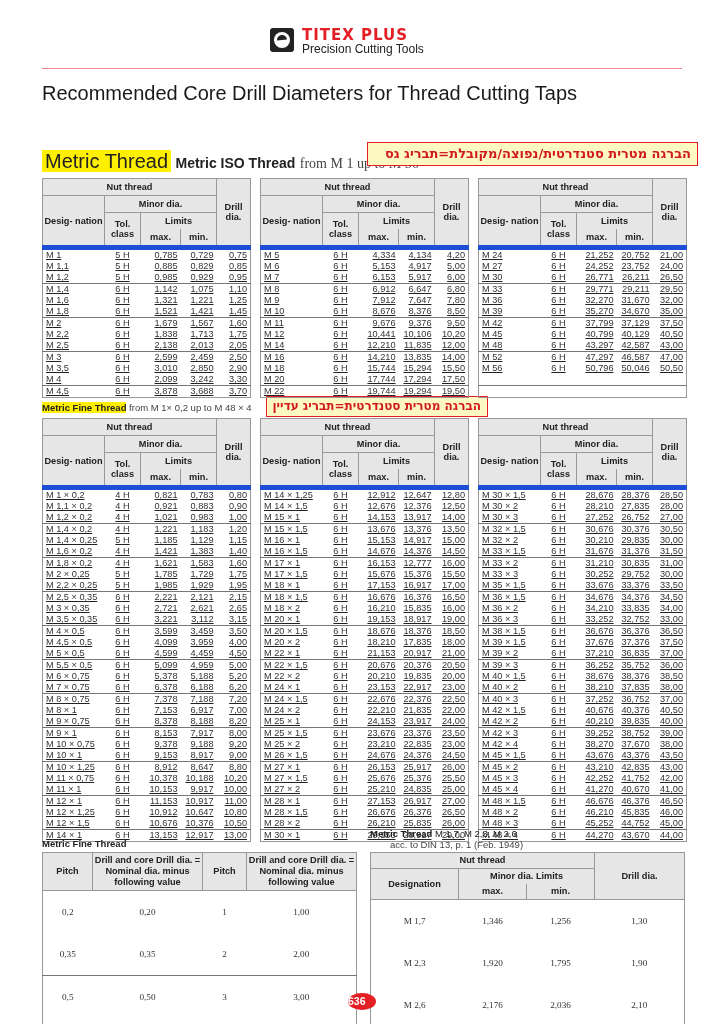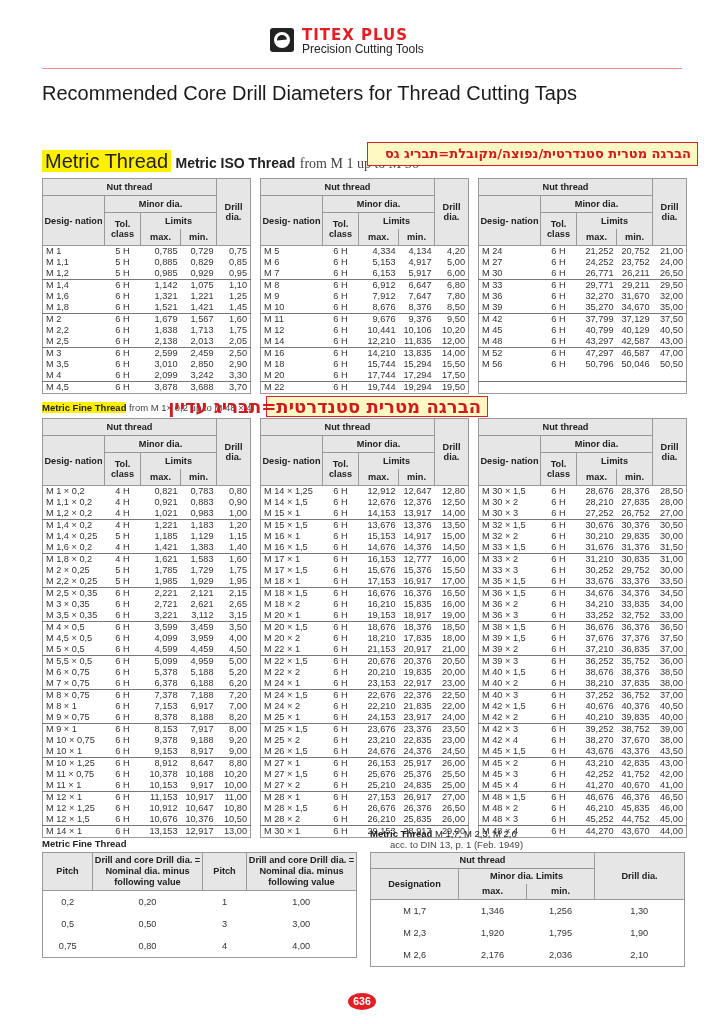--- a/index.html
+++ b/index.html
@@ -10,61 +10,61 @@
   #logo-mark { position: absolute; left: 0; top: 2px; width: 24px; height: 24px; background: #222; border-radius: 3px; }
   #logo-mark::before { content: ""; position: absolute; left: 4px; top: 4px; width: 16px; height: 16px; border-radius: 50%; background: #fff; }
   #logo-mark::after { content: ""; position: absolute; left: 7px; top: 7px; width: 10px; height: 10px; border-radius: 50%; background: #222; clip-path: polygon(0 0, 100% 0, 100% 45%, 0 55%); }
   #logo-brand { position: absolute; left: 32px; top: 0; font-family: "DejaVu Sans", sans-serif; font-weight: 900; font-size: 15px; letter-spacing: 1px; color: #e31e24; }
   #logo-tag { position: absolute; left: 32px; top: 16px; font-size: 12px; color: #222; }
   #rule { left: 42px; top: 68px; width: 640px; height: 1px; background: #ef8a8d; }
   #title { left: 42px; top: 82px; font-size: 20px; color: #1a1a1a; white-space: nowrap; }
 
   .hebrew { border: 1.5px solid #e31e24; color: #d01a1f; font-weight: bold; direction: rtl; font-family: "DejaVu Sans", sans-serif; padding: 1px 6px; white-space: nowrap; background: #fef9c3; }
   #heb1 { left: 367px; top: 142px; width: 317px; height: 20px; font-size: 13px; line-height: 20px; }
-  #heb2 { left: 266px; top: 396px; width: 208px; height: 17px; font-size: 18px; line-height: 17px; }
+  #heb2 { left: 266px; top: 396px; width: 208px; height: 17px; font-size: 12px; line-height: 17px; }
 
   .hl { background: #ffef00; }
   #sec1 { left: 42px; top: 150px; white-space: nowrap; }
   #sec1 .big { font-size: 20px; padding: 0 3px; }
   #sec1 .sub { font-size: 14px; font-weight: bold; }
   #sec1 .rest { font-size: 14px; color: #444; font-family: Liberation Serif, serif; }
   #sec2 { left: 42px; top: 402px; white-space: nowrap; font-size: 9.5px; }
   #sec2 .rest { color: #444; }
 
   
   table.tt { position: absolute; border-collapse: collapse; font-size: 9.2px; table-layout: fixed; border: 1px solid #999; }
   table.tt th { background: #e6e6e6; font-weight: bold; color: #222; border: 1px solid #999; font-size: 9.2px; padding: 0; height: 16px; }
   table.tt td { padding: 0 3px; height: 11px; line-height: 11px; color: #333; border: none; white-space: nowrap; }
   table.tt td.d { text-align: left; }
   table.tt td.t { text-align: center; }
   table.tt td.n { text-align: right; }
   table.tt tr.grp td { border-bottom: 1px solid #777; }
-  table.tt tbody { border-top: 1px solid #1d4ed8; }
+  table.tt tbody { border-top: 5px solid #1d4ed8; text-decoration: underline; }
   col.c1 { width: 62px; } col.c2 { width: 36px; } col.c3 { width: 40px; } col.c4 { width: 36px; } col.c5 { width: 34px; }
 
   #t1 { left: 42px; top: 178px; width: 208px; }
   #t2 { left: 260px; top: 178px; width: 208px; }
   #t3 { left: 478px; top: 178px; width: 208px; }
   #t4 { left: 42px; top: 418px; width: 208px; }
   #t5 { left: 260px; top: 418px; width: 208px; }
   #t6 { left: 478px; top: 418px; width: 208px; }
 
   
   #fine-title { left: 42px; top: 838px; font-size: 9.5px; font-weight: bold; }
   table.bt { position: absolute; border-collapse: collapse; font-size: 9.2px; border: 1px solid #999; table-layout: fixed; }
   table.bt th { background: #e6e6e6; font-weight: bold; border: 1px solid #999; padding: 2px 0; line-height: 11px; }
-  table.bt td { text-align: center; color: #333; height: 10px; line-height: 10px; padding: 6px; }
+  table.bt td { text-align: center; color: #333; height: 10px; line-height: 10px; padding: 16px; font-family: Liberation Serif, serif; }
   table.bt tr.grp td { border-bottom: 1px solid #777; }
   #pitch { left: 42px; top: 852px; width: 314px; }
   #din-title { left: 370px; top: 828px; font-size: 9.5px; line-height: 11px; }
   #din-title b { font-weight: bold; }
   #din-title .r { color: #444; margin-left: 20px; }
   #din { left: 370px; top: 852px; width: 314px; }
 
-  #pagenum { left: 348px; top: 993px; width: 28px; height: 17px; border-radius: 50%; background: #e31e24; color: #fff; font-size: 10.5px; line-height: 17px; text-align: center; font-weight: bold; }
+  #pagenum { left: 348px; top: 993px; width: 28px; height: 17px; border-radius: 50%; background: #e31e24; color: #fff; font-size: 10.5px; line-height: 17px; font-weight: bold; }
 </style>
 </head>
 <body>
 
 <div id="logo" class="abs">
   <span id="logo-mark"></span>
   <span id="logo-brand">TITEX PLUS</span>
   <span id="logo-tag">Precision Cutting Tools</span>
 </div>
 <div id="rule" class="abs"></div>
@@ -1197,20 +1197,26 @@
       <th>Pitch</th>
       <th>Drill and core Drill dia. = Nominal dia. minus following value</th>
     </tr>
   </thead>
   <tbody id="pitch-body">
       <tr>
         <td>0,2</td>
         <td>0,20</td>
         <td>1</td>
         <td>1,00</td>
+      </tr>
+      <tr class="grp">
+        <td>0,35</td>
+        <td>0,35</td>
+        <td>2</td>
+        <td>2,00</td>
       </tr>
       <tr>
         <td>0,5</td>
         <td>0,50</td>
         <td>3</td>
         <td>3,00</td>
       </tr>
       <tr>
         <td>0,75</td>
         <td>0,80</td>

